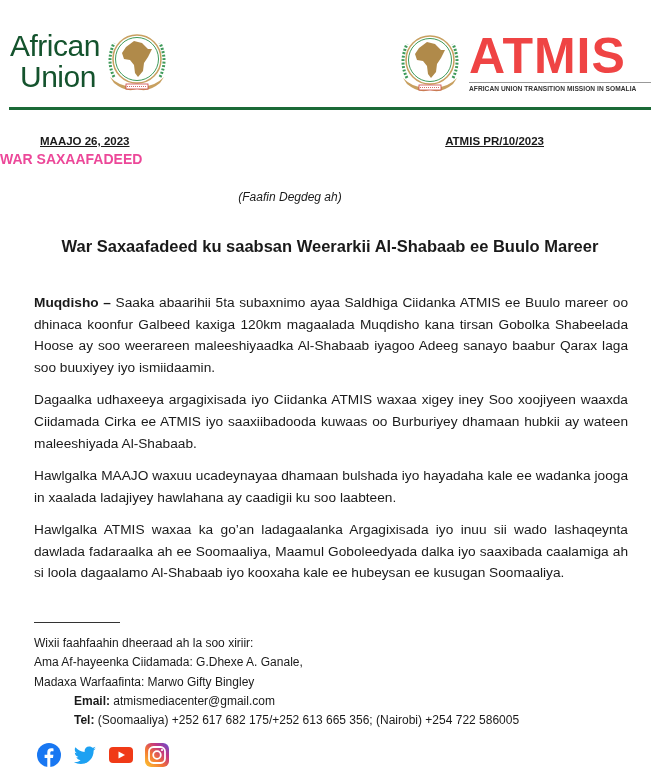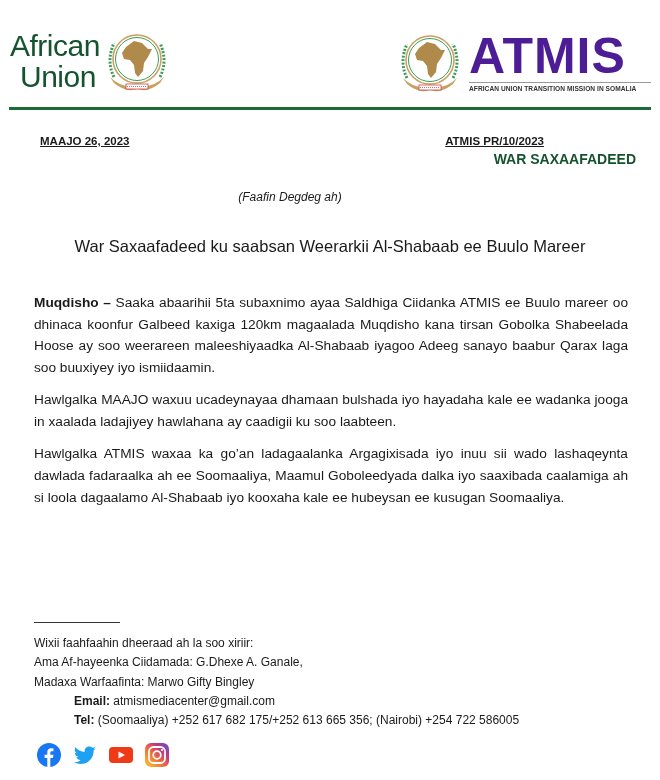--- a/index.html
+++ b/index.html
@@ -9,32 +9,32 @@
   .header { position: absolute; left: 0; top: 0; width: 660px; height: 112px; }
   .au-logo { position: absolute; left: 10px; top: 27px; display: flex; align-items: center; }
   .au-text { color: #14532d; font-family: "Liberation Sans", sans-serif; font-size: 30px; line-height: 31px; letter-spacing: -0.5px; font-weight: normal; }
   .au-text span { display: block; }
   .au-text .line2 { padding-left: 10px; }
   .emblem { width: 70px; height: 68px; margin-left: 2px; }
 
   .atmis-logo { position: absolute; left: 395px; top: 28px; display: flex; align-items: center; }
   .atmis-emblem { width: 70px; height: 68px; }
   .atmis-wordmark { margin-left: 4px; display: flex; flex-direction: column; }
-  .atmis-title { color: #4c1d95; font-family: "Liberation Sans", sans-serif; font-weight: bold; font-size: 50px; line-height: 48px; letter-spacing: 1px; }
+  .atmis-title { color: #ef4444; font-family: "Liberation Sans", sans-serif; font-weight: bold; font-size: 50px; line-height: 48px; letter-spacing: 1px; }
   .atmis-rule { height: 1px; background: #999; margin: 2px 0 2px 0; width: 182px; }
   .atmis-sub { font-size: 6.6px; font-weight: bold; color: #333; letter-spacing: 0.05px; white-space: nowrap; }
 
   .header-rule { position: absolute; left: 9px; top: 107px; width: 642px; height: 3px; background: #1b6a37; }
 
   .meta-row { position: absolute; top: 135px; left: 40px; width: 504px; display: flex; justify-content: space-between; font-size: 11.5px; font-weight: bold; }
   .meta-row span { text-decoration: underline; }
 
-  .press-title { position: absolute; top: 151px; left: 0; width: 636px; text-align: right; color: #14532d; font-weight: bold; font-size: 14px; }
+  .press-title { position: absolute; top: 151px; left: 0; width: 636px; text-align: left; color: #ec4899; font-weight: bold; font-size: 14px; }
   .subtitle { position: absolute; top: 190px; left: 0; width: 580px; text-align: center; font-style: italic; font-size: 12px; }
-  .headline { position: absolute; top: 237px; left: 0; width: 660px; text-align: center; font-weight: normal; font-size: 16.5px; }
+  .headline { position: absolute; top: 237px; left: 0; width: 660px; text-align: center; font-weight: bold; font-size: 16.5px; }
 
   .body-text { position: absolute; left: 34px; top: 292px; width: 594px; font-size: 13.7px; line-height: 21.7px; text-align: justify; }
   .body-text p { margin-bottom: 10.5px; }
   .body-text b { font-weight: bold; }
 
   .footnote-rule { position: absolute; left: 34px; top: 622px; width: 86px; height: 1px; background: #333; }
   .contacts { position: absolute; left: 34px; top: 634px; font-size: 12px; line-height: 19.3px; }
   .contacts b { font-weight: bold; padding-left: 40px; }
 
   .social { position: absolute; left: 37px; top: 743px; display: flex; gap: 12px; }
@@ -86,20 +86,21 @@
   <span>MAAJO 26, 2023</span>
   <span>ATMIS PR/10/2023</span>
 </div>
 
 <div class="press-title">WAR SAXAAFADEED</div>
 <div class="subtitle">(Faafin Degdeg ah)</div>
 <div class="headline">War Saxaafadeed ku saabsan Weerarkii Al-Shabaab ee Buulo Mareer</div>
 
 <div class="body-text">
   <p><b>Muqdisho –</b><span> Saaka abaarihii 5ta subaxnimo ayaa Saldhiga Ciidanka ATMIS ee Buulo mareer oo dhinaca koonfur Galbeed kaxiga 120km magaalada Muqdisho kana tirsan Gobolka Shabeelada Hoose ay soo weerareen maleeshiyaadka Al-Shabaab iyagoo Adeeg sanayo baabur Qarax laga soo buuxiyey iyo ismiidaamin.</span></p>
+  <p><span>Dagaalka udhaxeeya argagixisada iyo Ciidanka ATMIS waxaa xigey iney Soo xoojiyeen waaxda Ciidamada Cirka ee ATMIS iyo saaxiibadooda kuwaas oo Burburiyey dhamaan hubkii ay wateen maleeshiyada Al-Shabaab.</span></p>
   <p><span>Hawlgalka MAAJO waxuu ucadeynayaa dhamaan bulshada iyo hayadaha kale ee wadanka jooga in xaalada ladajiyey hawlahana ay caadigii ku soo laabteen.</span></p>
   <p><span>Hawlgalka ATMIS waxaa ka go’an ladagaalanka Argagixisada iyo inuu sii wado lashaqeynta dawlada fadaraalka ah ee Soomaaliya, Maamul Goboleedyada dalka iyo saaxibada caalamiga ah si loola dagaalamo Al-Shabaab iyo kooxaha kale ee hubeysan ee kusugan Soomaaliya.</span></p>
 </div>
 
 <div class="footnote-rule"></div>
 
 <div class="contacts">
   <div>Wixii faahfaahin dheeraad ah la soo xiriir:</div>
   <div>Ama Af-hayeenka Ciidamada: G.Dhexe A. Ganale,</div>
   <div>Madaxa Warfaafinta: Marwo Gifty Bingley</div>

